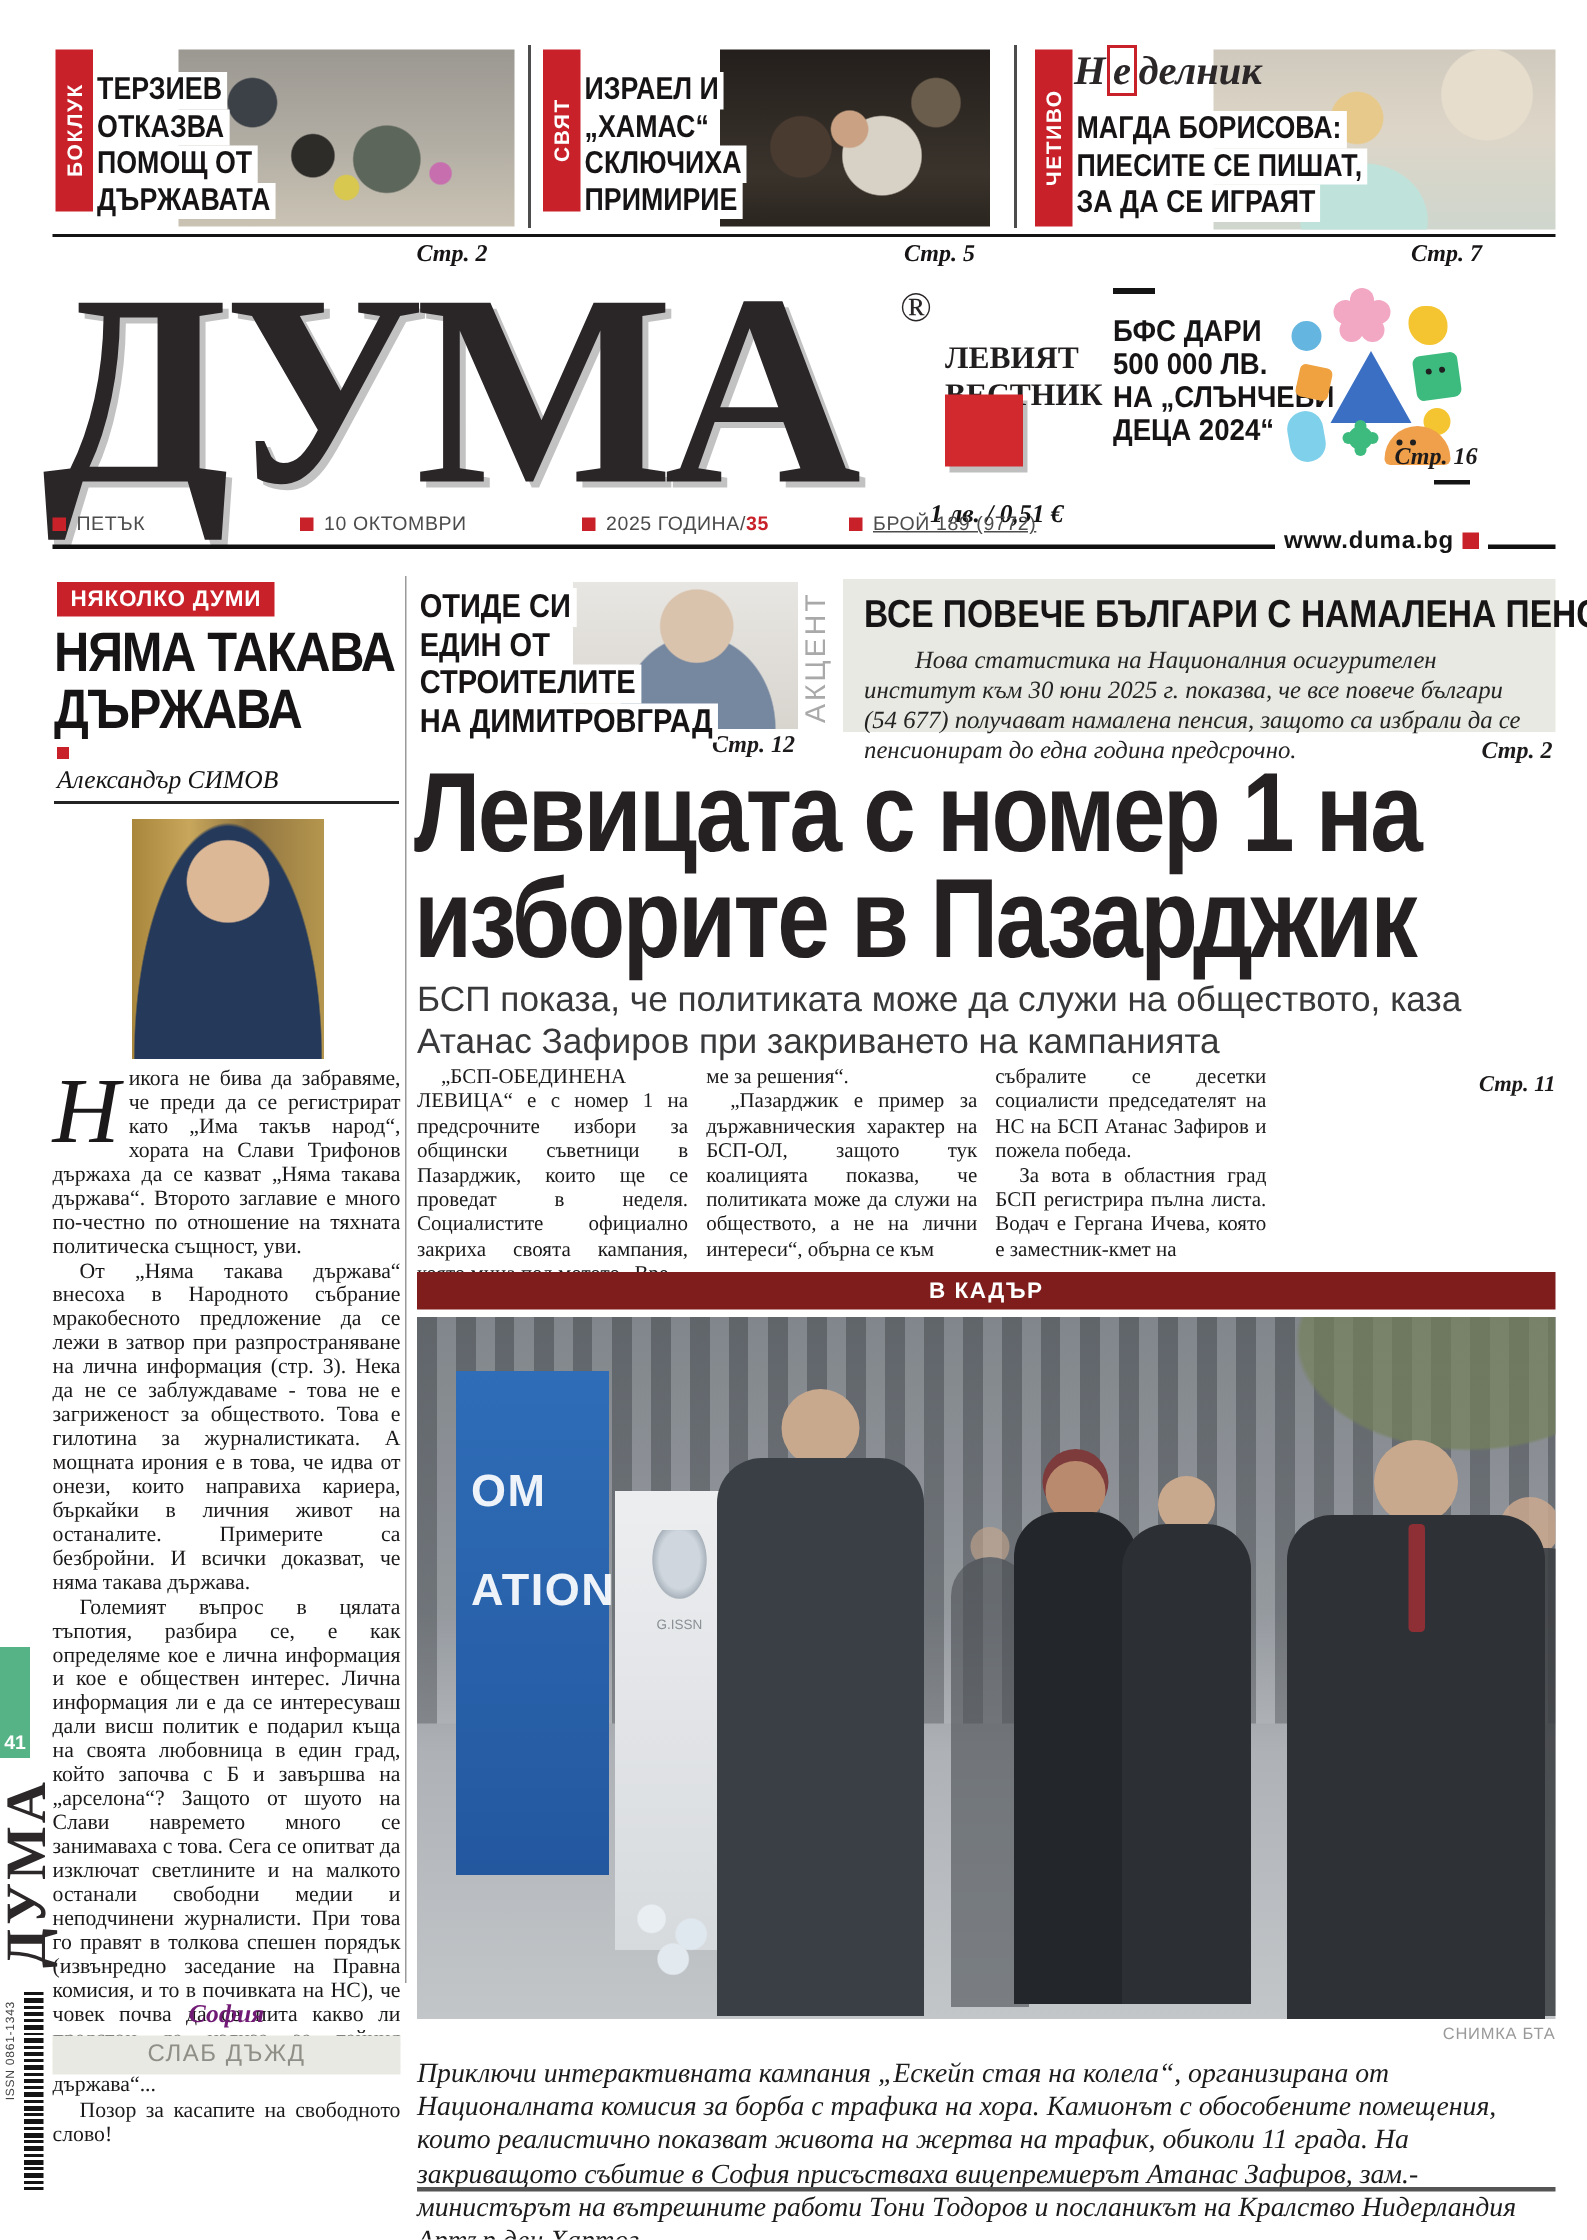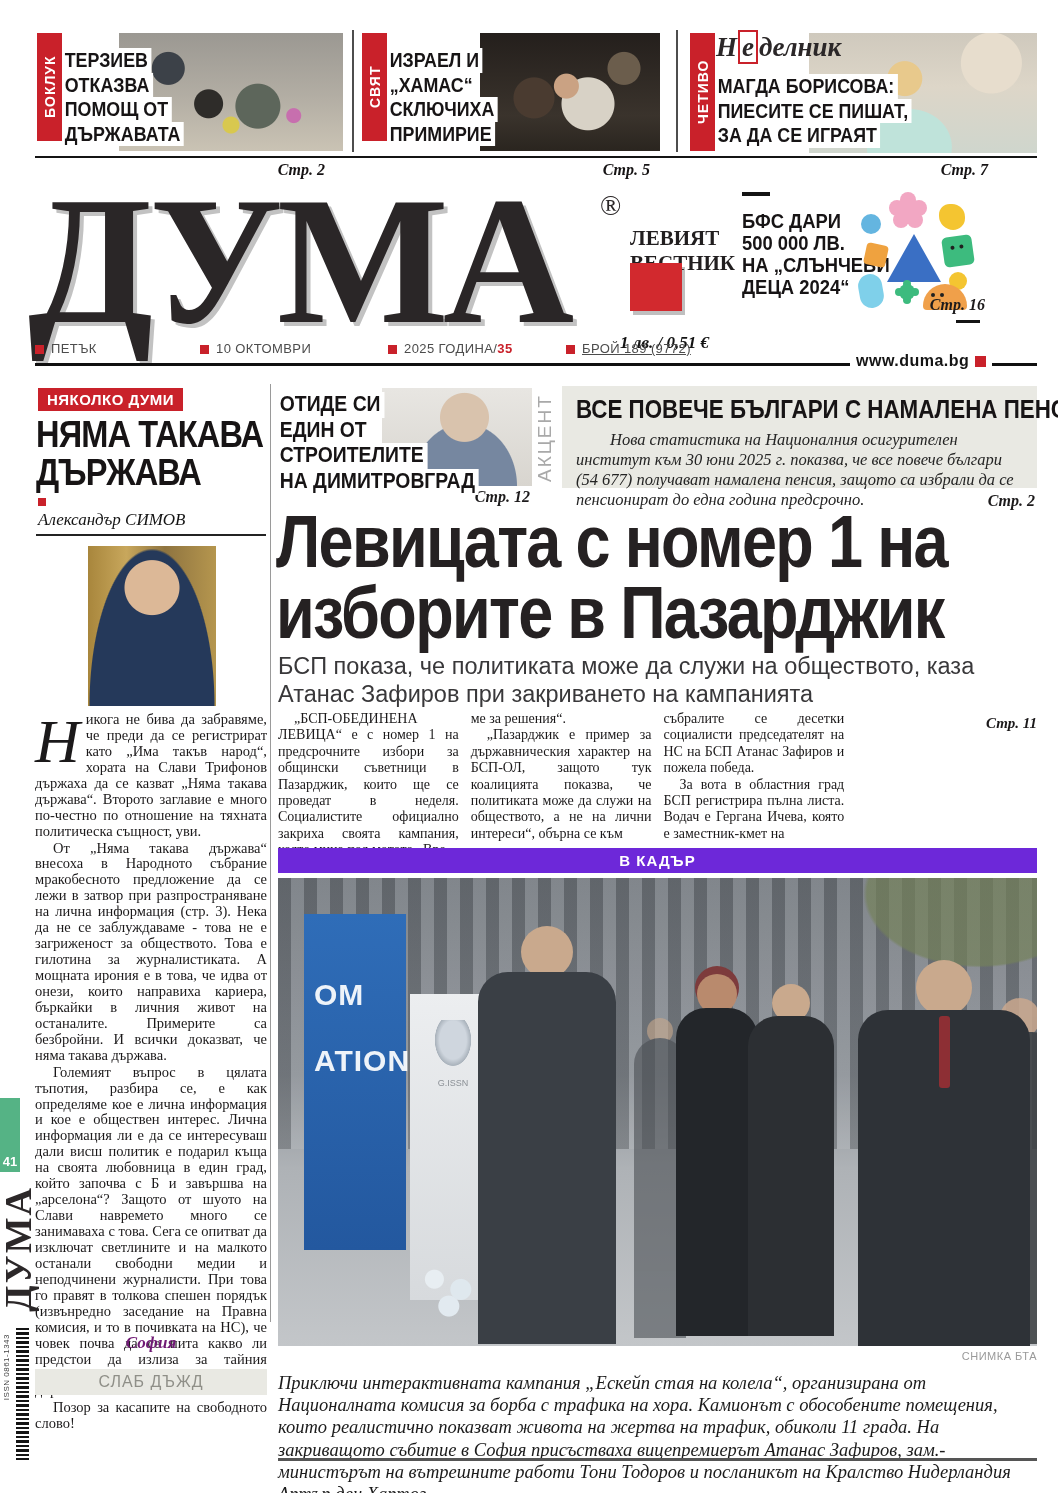--- a/index.html
+++ b/index.html
@@ -115,21 +115,21 @@
     font-size:14.5px;line-height:1.1;text-align:justify;color:#1b191a;}
   .op-body p{margin:0 0 1px 0;text-indent:18px;}
   .op-body p.first{text-indent:0;}
   .dropcap{float:left;font-family:"Liberation Serif",serif;font-style:italic;
     font-size:62px;line-height:.78;padding:5px 6px 0 0;}
 
   
   .weather{position:absolute;left:35px;top:1333px;width:232px;}
   .w-city{text-align:center;font-family:"Liberation Serif",serif;font-style:italic;
     font-weight:bold;font-size:17px;color:#701a75;}
-  .w-cond{margin-top:16px;background:#e9e9e3;color:#8f8f88;text-align:center;
+  .w-cond{margin-top:4px;background:#e9e9e3;color:#8f8f88;text-align:center;
     font-size:16px;padding:4px 0;letter-spacing:1px;}
   .w-row{position:relative;height:92px;margin-top:4px;}
   .w-temp{position:absolute;top:16px;font-family:"DejaVu Sans",sans-serif;font-weight:200;
     font-size:56px;color:#3a3a3a;line-height:1;}
   .w-low{left:0;} .w-high{right:0;}
   .w-temp sup{font-size:18px;color:#6f6f6f;font-weight:400;vertical-align:28px;}
   .thermo{position:absolute;top:26px;width:20px;height:56px;}
   .th-blue{left:66px;} .th-red{left:146px;}
   .thermo .stem{position:absolute;left:4px;top:0;width:8px;height:38px;border:3px solid #ccd2d8;border-bottom:none;border-radius:7px 7px 0 0;background:#fff;}
   .th-blue .stem{background:linear-gradient(#fff 55%,#5b8fd6 55%);}
@@ -187,21 +187,21 @@
   .lead-title span{display:block;transform:scaleX(.84);transform-origin:left top;white-space:nowrap;}
   .lead-sub{position:absolute;left:278px;top:652px;width:710px;font-size:23.5px;
     line-height:1.2;color:#39383a;}
   .lead-cols{position:absolute;left:278px;top:711px;width:759px;display:flex;gap:12px;}
   .lead-col{flex:1;font-family:"Liberation Serif",serif;font-size:14px;line-height:1.17;
     text-align:justify;color:#1b191a;}
   .lead-col p{margin:0;text-indent:16px;}
   .lead-col p.cont{text-indent:0;}
   .lead-page{text-align:right;font-style:italic;font-weight:bold;margin-top:4px;font-size:15px;}
 
-  .band{position:absolute;left:278px;top:848px;width:759px;height:25px;background:#6d28d9;
+  .band{position:absolute;left:278px;top:848px;width:759px;height:25px;background:#7f1d1d;
     color:#fff;display:flex;align-items:center;justify-content:center;
     font-weight:bold;font-size:15px;letter-spacing:1px;}
 
   
   .big-photo{position:absolute;left:278px;top:878px;width:759px;height:468px;overflow:hidden;
     background:linear-gradient(180deg,#787d83 0%,#8d9298 42%,#aeb2b6 62%,#c3c6c9 100%);}
   .big-photo::before{content:"";position:absolute;left:0;top:0;width:100%;height:58%;
     background:repeating-linear-gradient(90deg,rgba(35,39,43,.28) 0 13px,rgba(255,255,255,.07) 13px 26px);}
   .foliage{position:absolute;right:-30px;top:-20px;width:220px;height:120px;
     background:radial-gradient(ellipse at 60% 30%,#74815a 0 60%,transparent 62%);opacity:.7;}

